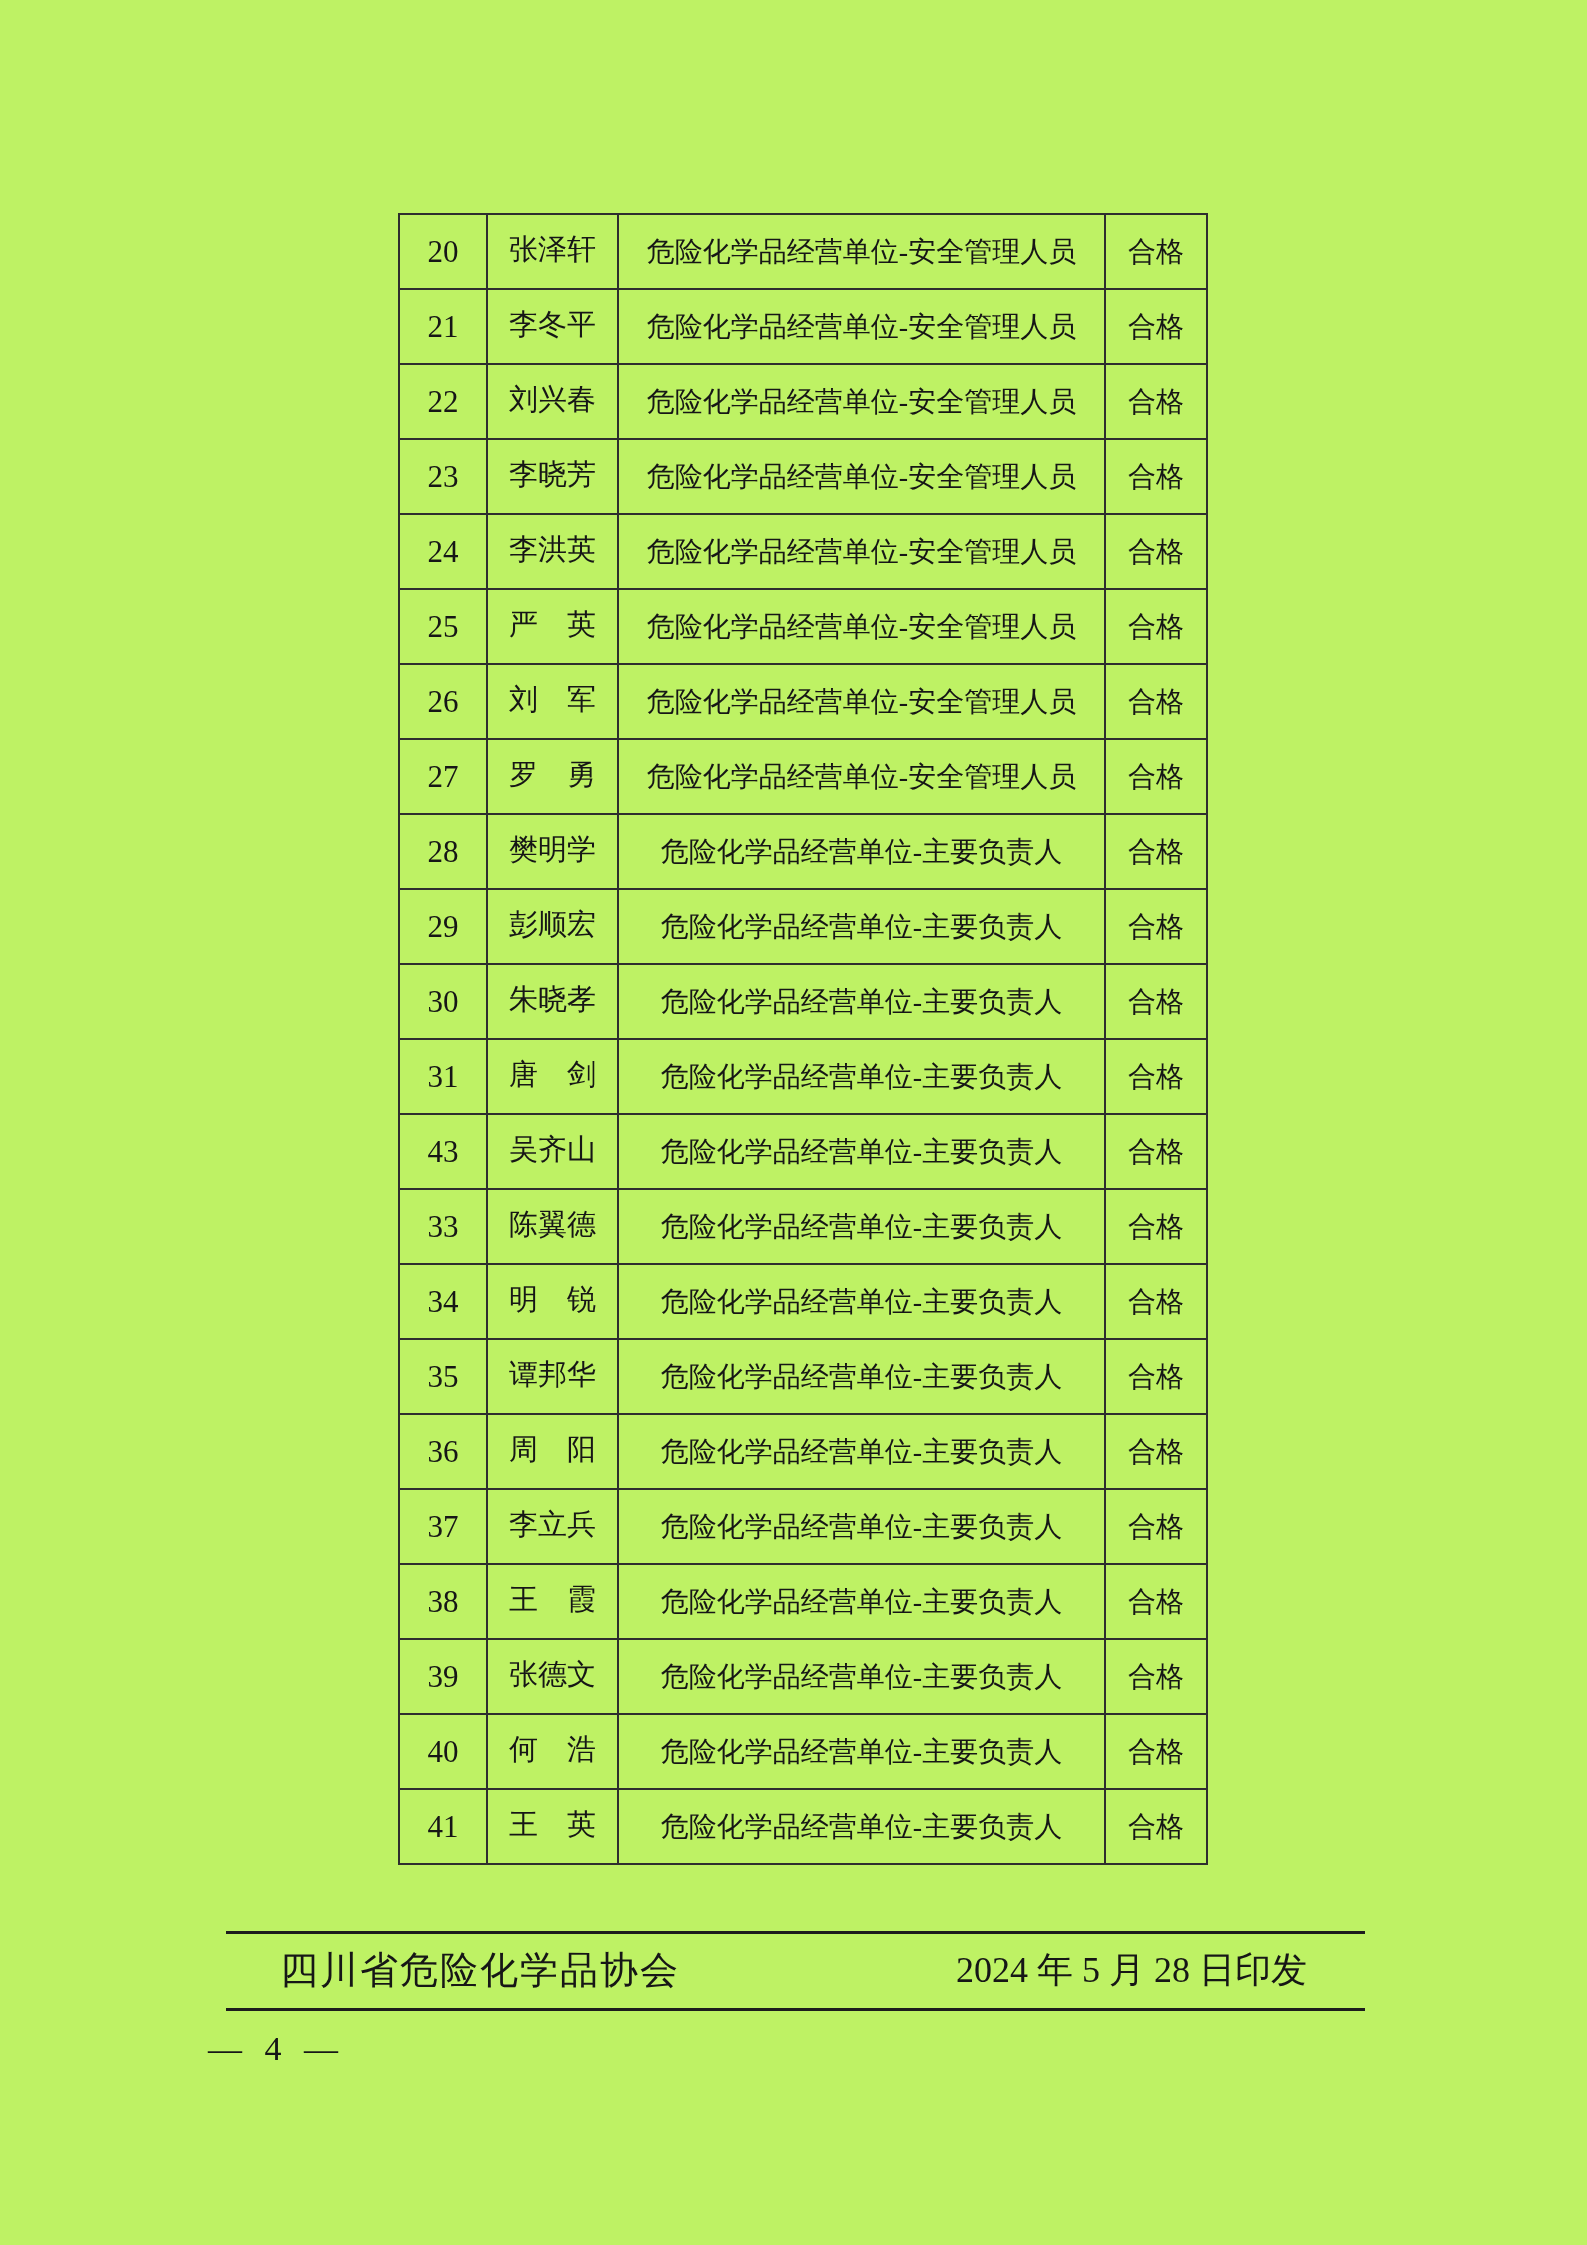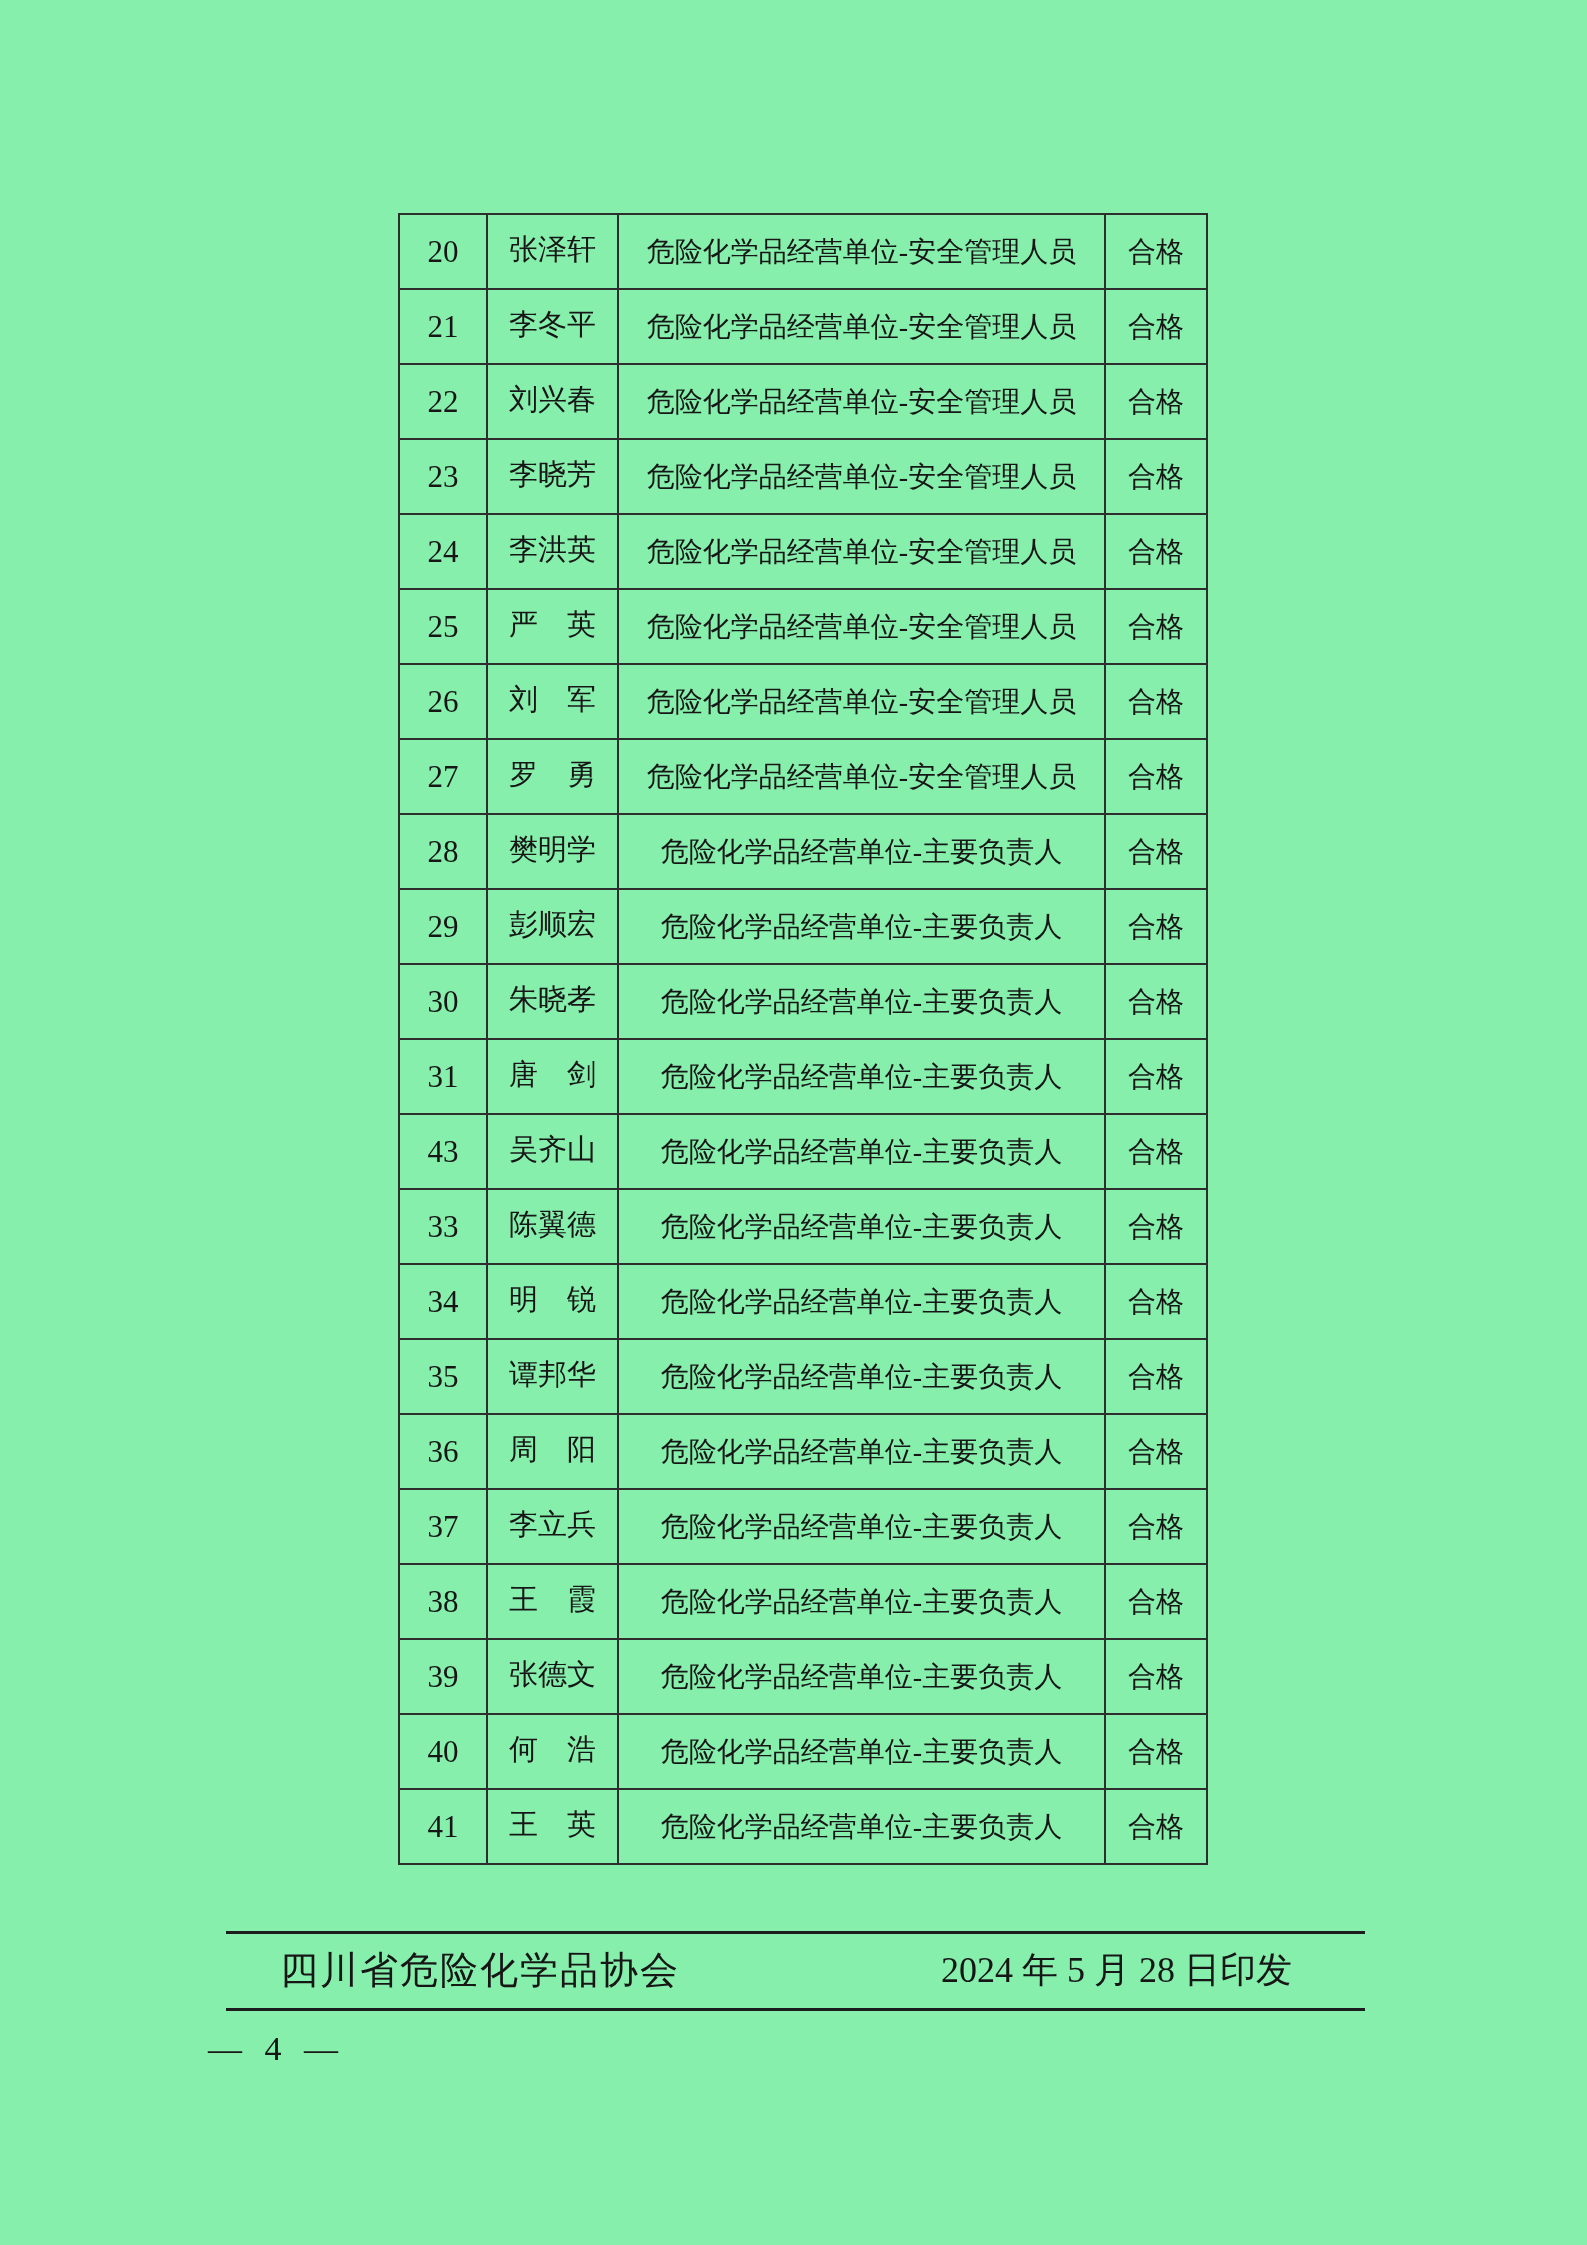--- a/index.html
+++ b/index.html
@@ -4,21 +4,21 @@
 <style>
   html, body {
     margin: 0;
     padding: 0;
     background: #ffffff;
   }
   .page {
     position: relative;
     width: 1587px;
     height: 2245px;
-    background: #86efac;
+    background: #bef264;
     font-family: "Liberation Serif", "DejaVu Serif", serif;
     color: #161616;
     overflow: hidden;
   }
   table.results {
     position: absolute;
     left: 398px;
     top: 213px;
     border-collapse: collapse;
     table-layout: fixed;
@@ -66,21 +66,21 @@
     gap: 33px;
   }
   .footer-issuer {
     margin-left: 54px;
     font-size: 38px;
     letter-spacing: 2px;
     white-space: nowrap;
   }
   .footer-date {
     margin-left: auto;
-    margin-right: 73px;
+    margin-right: 58px;
     font-size: 36px;
     white-space: nowrap;
   }
   .page-number {
     position: absolute;
     left: 208px;
     top: 2030px;
     font-size: 34px;
     word-spacing: 14px;
     white-space: nowrap;

